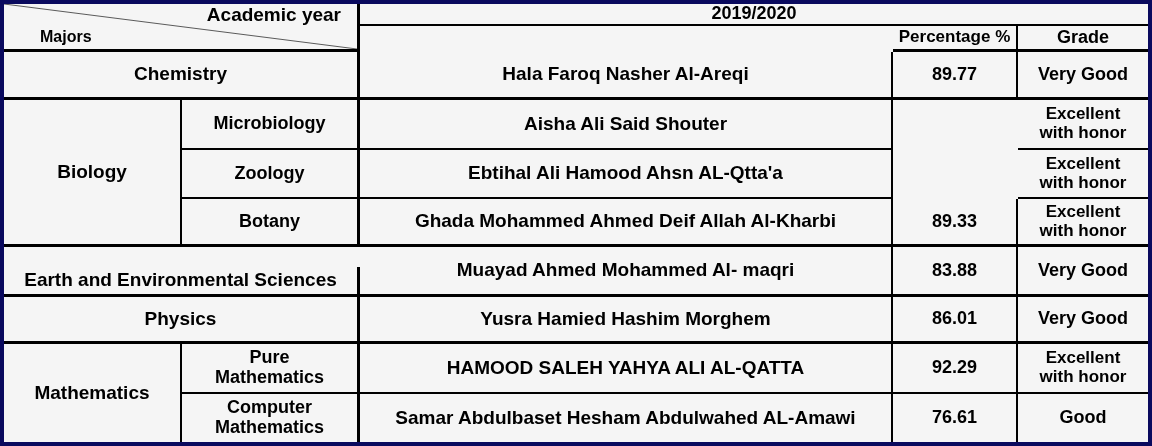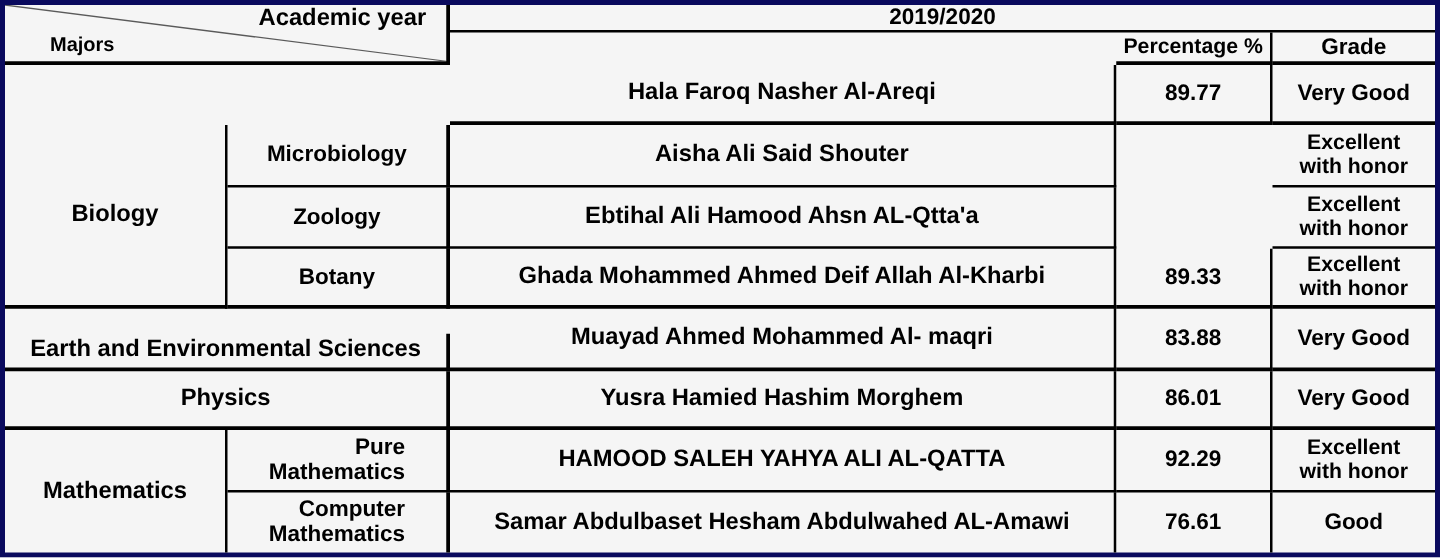--- a/index.html
+++ b/index.html
@@ -20,21 +20,21 @@
   .cell{
     display:flex;align-items:center;justify-content:center;
     text-align:center;white-space:pre-line;line-height:1.1;
     overflow:hidden;
   }
   .br2{border-right:2px solid #000;}
   .br3{border-right:3px solid #000;}
   .bb2{border-bottom:2px solid #000;}
   .bb3{border-bottom:3px solid #000;}
   .fs19{font-size:19px;}
-  .fs18{font-size:18px;text-align:right;}
+  .fs18{font-size:18px;}
   .fs17{font-size:17px;}
   
   .corner{
     grid-area:1 / 1 / 3 / 3;
     position:relative;
   }
   .corner svg{position:absolute;left:0;top:0;width:100%;height:100%;}
   .corner .lbl-top{position:absolute;top:1px;right:16px;font-size:19px;}
   .corner .lbl-bottom{position:absolute;bottom:3px;left:36px;font-size:16px;}
   
@@ -59,20 +59,21 @@
         <line x1="0" y1="0" x2="100" y2="100" stroke="#5a5a5a" stroke-width="1" vector-effect="non-scaling-stroke"></line>
       </svg>
       <span class="lbl-top">Academic year</span>
       <span class="lbl-bottom">Majors</span>
     </div>
 
     <div class="cell a-year bb2 fs18">2019/2020</div>
     <div class="cell a-pct br2 bb3 fs17">Percentage %</div>
     <div class="cell a-grade bb3 fs18">Grade</div>
 
+    <div class="cell a-chem br3 bb3 fs19">Chemistry</div>
     <div class="cell br2 bb3 fs19" style="grid-area:3/3/4/4;">Hala Faroq Nasher Al-Areqi</div>
     <div class="cell br2 bb3 fs18" style="grid-area:3/4/4/5;">89.77</div>
     <div class="cell bb3 fs18" style="grid-area:3/5/4/6;">Very Good</div>
 
     <div class="cell a-bio br2 bb3 fs19">Biology</div>
 
     <div class="cell br3 bb2 fs18" style="grid-area:4/2/5/3;">Microbiology</div>
     <div class="cell br2 bb2 fs19" style="grid-area:4/3/5/4;">Aisha Ali Said Shouter</div>
     <div class="cell bb2 fs17" style="grid-area:4/5/5/6;">Excellent
 with honor</div>

